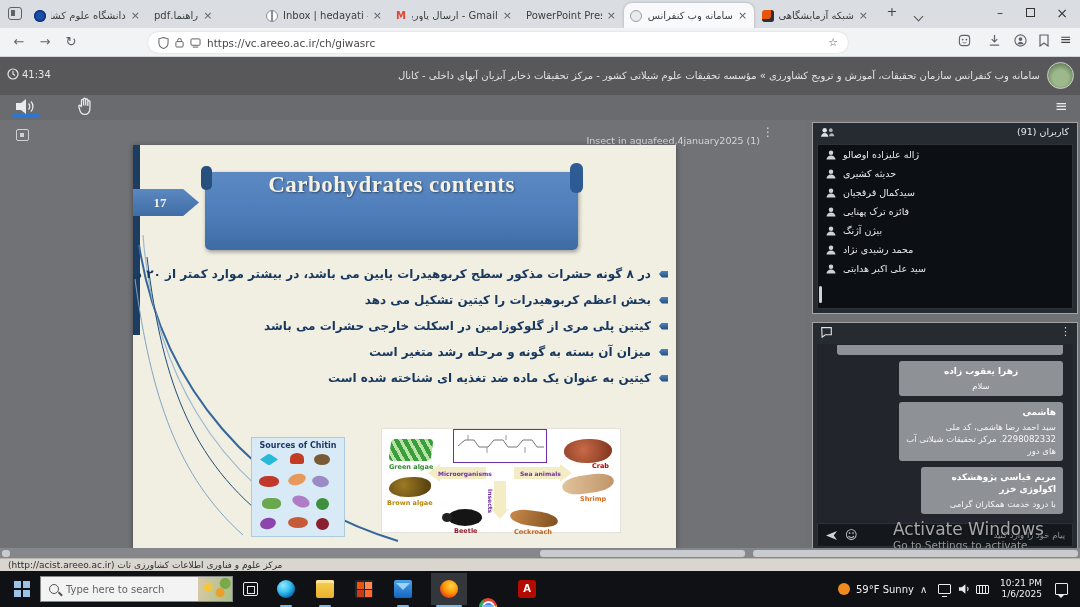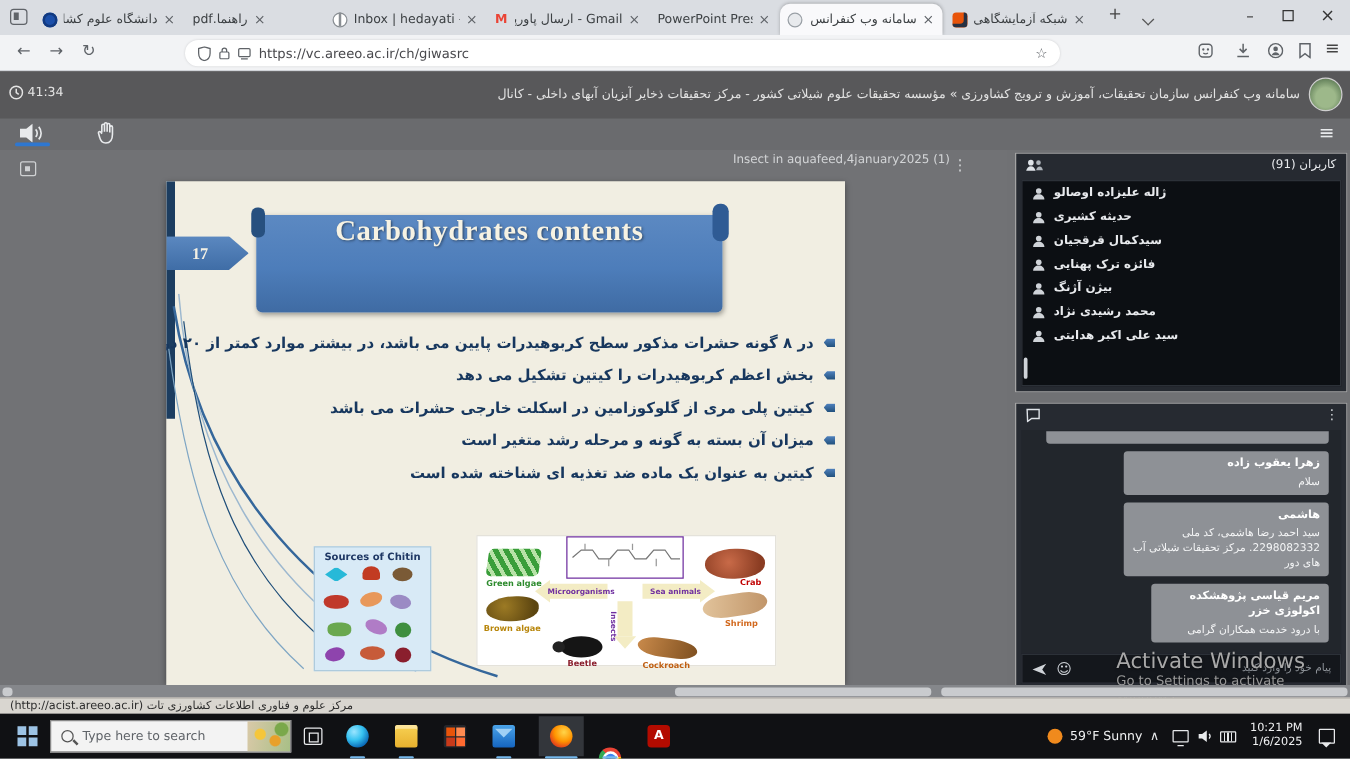--- a/index.html
+++ b/index.html
@@ -42,21 +42,21 @@
   .conflogo { position:absolute; right:6px; top:5px; width:27px; height:27px; border-radius:50%; border:1.5px solid #cfcfcf; background:radial-gradient(circle at 50% 60%, #9db88a 0 40%, #6e8b63 70%, #55624f); }
   .conftools { position:absolute; left:0; top:95px; width:1080px; height:25px; background:#6a6b6e; }
   .spkline { position:absolute; left:12px; top:114px; width:28px; height:3px; background:#2e77d0; border-radius:2px; }
   .vidbox { position:absolute; left:45px; top:100px; width:15px; height:13px; border:1.4px solid #e8eaec; border-radius:2px; }
   .vidbox:after{ content:""; position:absolute; left:4px; top:2.5px; border-left:5px solid #e8eaec; border-top:3px solid transparent; border-bottom:3px solid transparent; }
 
   
   .stage { position:absolute; left:0; top:120px; width:806px; height:438px; background:#717275; }
   .popout { position:absolute; left:16px; top:9px; width:13px; height:12px; border:1.3px solid #cfd1d3; border-radius:2px; }
   .popout:after { content:""; position:absolute; left:2.5px; top:2.5px; width:4px; height:4px; background:#cfd1d3; }
-  .fname { position:absolute; right:46px; top:2px; color:#d3d5d7; font-size:9.5px; }
+  .fname { position:absolute; right:46px; top:15px; color:#d3d5d7; font-size:9.5px; }
   .fmore { position:absolute; right:32px; top:5px; color:#d3d5d7; font-size:12px; }
 
   .slide { position:absolute; left:133px; top:25px; width:543px; height:403px; background:#f1eee2; box-shadow:0 1px 5px rgba(0,0,0,.4); overflow:hidden; }
   .lstrip { position:absolute; left:0; top:0; width:7px; height:190px; background:#1c3d60; }
   .num17 { position:absolute; left:0; top:44px; width:66px; height:27px; background:linear-gradient(#5b88c0,#3f6da6); clip-path:polygon(0 0,76% 0,100% 50%,76% 100%,0 100%); color:#f3f0e4; font:bold 13px "Liberation Serif",serif; line-height:27px; text-align:center; padding-right:12px; }
   .ribbon { position:absolute; left:72px; top:27px; width:373px; height:78px; background:linear-gradient(#5c89c2 0%,#4d7dba 55%,#3f6ba3 100%); border-radius:5px; box-shadow:1px 2px 4px rgba(0,0,0,.35); }
   .ribbon:before { content:""; position:absolute; right:-5px; top:-9px; width:13px; height:30px; background:#2f5b94; border-radius:6px; }
   .ribbon:after { content:""; position:absolute; left:-4px; top:-6px; width:11px; height:24px; background:#27507f; border-radius:5px; }
   .ribttl { width:100%; height:78px; text-align:center; line-height:78px; font:bold 23px "Liberation Serif","DejaVu Serif",serif; color:#f6f2e3; text-shadow:1px 1px 2px rgba(0,0,0,.45); letter-spacing:.5px; }
   .bullets { position:absolute; right:8px; left:14px; top:116px; direction:rtl; }
@@ -88,21 +88,21 @@
   .beetl { position:absolute; left:66px; top:80px; width:34px; height:17px; border-radius:50%; background:#151515; }
   .beetl:after{ content:""; position:absolute; left:-6px; top:4px; width:10px; height:9px; border-radius:50%; background:#222; }
   .roach { position:absolute; left:128px; top:82px; width:48px; height:15px; border-radius:50%/65%; background:linear-gradient(100deg,#c98a4b,#7e4f1f); transform:rotate(8deg); }
 
   
   .panel { position:absolute; left:812px; width:266px; background:#262a31; border:1px solid #a3a3a3; }
   .phead { position:relative; height:20px; }
   .picon { position:absolute; left:7px; top:3px; }
   .ptitle { position:absolute; right:8px; top:3px; color:#e7e9ec; font-size:9.5px; direction:rtl; }
   .pmore { position:absolute; right:6px; top:2px; color:#cfd3d8; font-size:11px; }
-  .ulist { position:absolute; left:4px; right:4px; top:21px; bottom:4px; background:#0c0f13; border:1px solid #2c3138; overflow:hidden;font-weight:bold; }
+  .ulist { position:absolute; left:4px; right:4px; top:21px; bottom:4px; background:#0c0f13; border:1px solid #2c3138; overflow:hidden; }
   .urow { display:flex; flex-direction:row-reverse; align-items:center; gap:6px; height:19px; padding:0 7px; color:#e8eaed; font-size:9.5px; direction:rtl; }
   .uscroll { position:absolute; left:1px; bottom:5px; width:3px; height:17px; background:#cfd3d8; border-radius:2px; }
   .msgs { position:absolute; left:4px; right:4px; top:21px; height:182px; background:#22262c; overflow:hidden; }
   .bubble { position:relative; background:#8e9196; border-radius:3px; color:#f4f5f6; direction:rtl; text-align:right; padding:4px 7px; font-size:8.5px; line-height:12px; margin:0 10px 6px 0; margin-left:auto; }
   .bubble .bname { font-weight:bold; font-size:9px; color:#ffffff; margin-bottom:3px; }
   .bpartial { height:10px; border-radius:0 0 3px 3px; padding:0; margin-top:1px; }
   .chatin { position:absolute; left:4px; right:4px; bottom:8px; height:24px; background:#14171c; border:1px solid #2c3138; display:flex; align-items:center; gap:7px; padding:0 7px; }
   .chatph { margin-left:auto; color:#8d9298; font-size:8.5px; direction:rtl; }
   .smile { color:#cfd3d8; font-size:12px; }
   .wmark { position:absolute; left:893px; top:519px; color:#a8a8a8; text-shadow:0 1px 2px rgba(0,0,0,.5); pointer-events:none; }
@@ -423,21 +423,21 @@
 
   <div class="panel" style="top:322px;height:234px;">
     <div class="phead">
       <svg class="picon" width="13" height="12" viewBox="0 0 16 15">
           <path d="M2 2h12v9H6.5L2.5 14z" fill="none" stroke="#dfe3e8" stroke-width="1.4"></path>
         </svg>
       <span class="pmore">⋮</span>
     </div>
     <div class="msgs">
       <div class="bubble bpartial" style="width:226px;"></div>
-      <div class="bubble" style="width:164px;margin-top:4px;">
+      <div class="bubble" style="width:164px;margin-top:4px;text-align:center;">
         <div class="bname">زهرا یعقوب زاده</div>
         <div>سلام</div>
       </div>
       <div class="bubble" style="width:164px;">
         <div class="bname">هاشمی</div>
         <div>سید احمد رضا هاشمی، کد ملی 2298082332. مرکز تحقیقات شیلاتی آب های دور</div>
       </div>
       <div class="bubble" style="width:142px;">
         <div class="bname">مریم قیاسی پژوهشکده اکولوژی خزر</div>
         <div>با درود خدمت همکاران گرامی</div>

